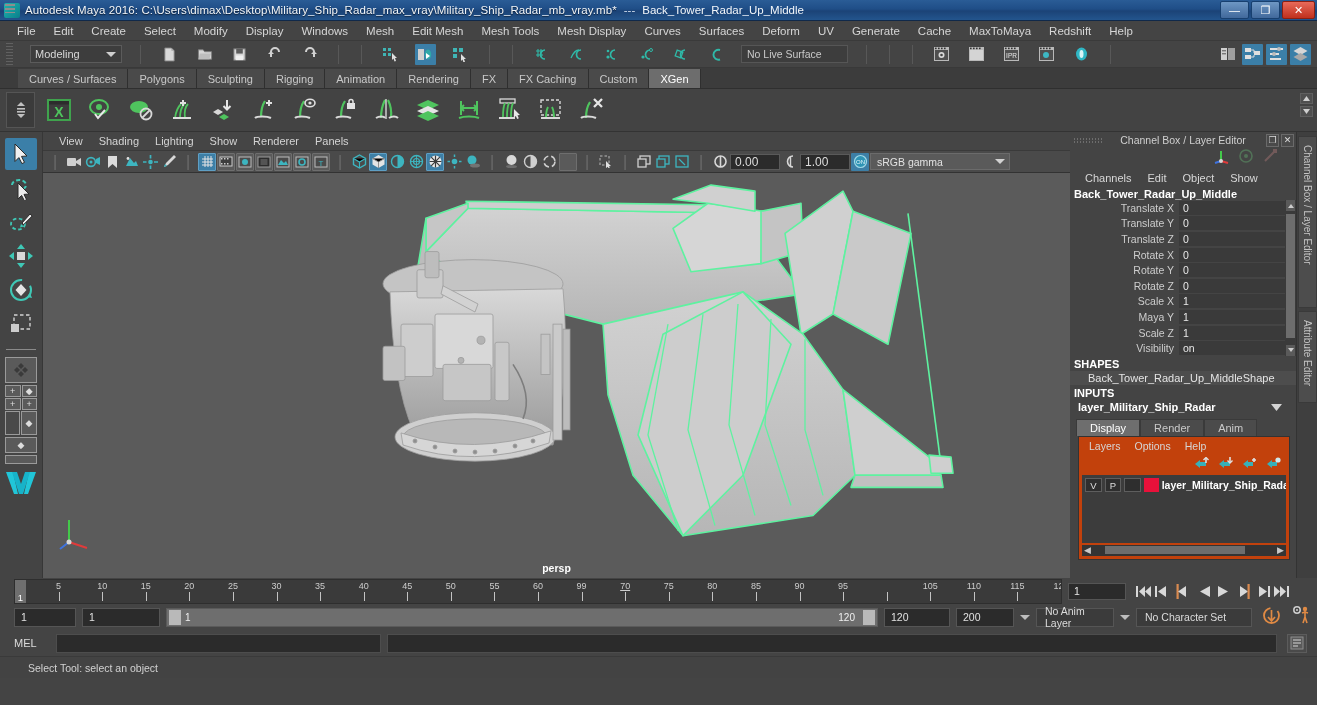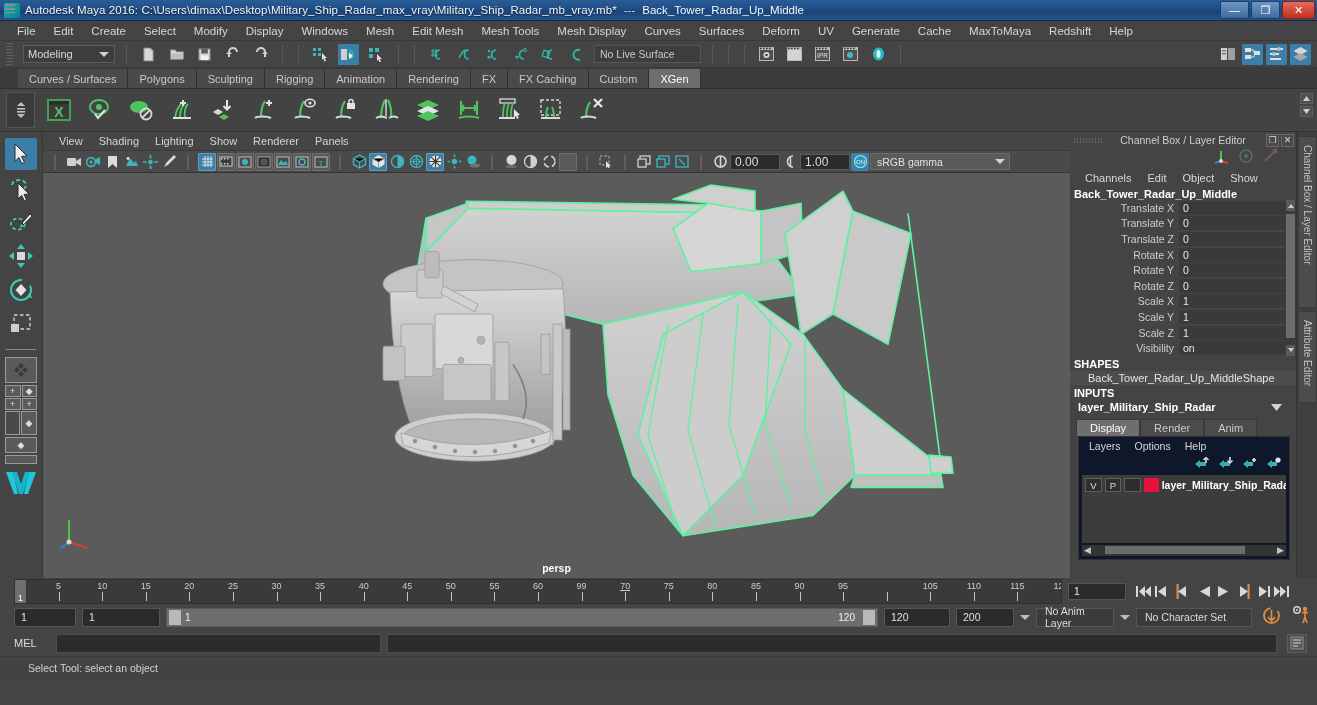--- a/index.html
+++ b/index.html
@@ -46,21 +46,21 @@
     height: 20px; background: #444444; display: flex; align-items: center;
     padding-left: 8px; border-bottom: 1px solid #3a3a3a;
   }
   .menubar .mi {
     color: #d6d6d6; font-size: 11.5px; padding: 2px 9px; white-space: nowrap; cursor: default;
   }
 
   
   .statusline {
     height: 27px; background: #444444; display: flex; align-items: center;
-    padding-left: 6px; gap: 7px; border-bottom: 1px solid #393939;
+    padding-left: 6px; gap: 14px; border-bottom: 1px solid #393939;
     position: relative;
   }
   .grip { width: 7px; height: 22px; background:
       repeating-linear-gradient(to bottom, #6a6a6a 0 1px, transparent 1px 3px);
       opacity:.75; margin-right:3px; }
   .mode-select {
     width: 92px; height: 18px; background: #3d3d3d; border: 1px solid #5b5b5b;
     color: #d8d8d8; font-size: 11px; display: flex; align-items: center;
     padding: 0 4px; position: relative;
   }
@@ -184,21 +184,21 @@
   .cb-up,.cb-dn{position:absolute;right:1px;width:9px;height:11px;background:#5a5a5a;display:flex;align-items:center;justify-content:center;}
   .sect-head { font-size:11px; color:#ffffff; font-weight:bold; padding:2px 0 1px 4px;}
   .sect-item { font-size:11px; color:#e4e4e4; padding:1px 0 1px 18px; background:#4d4d4d;}
   .inputs-row { font-size:11px; color:#ffffff; font-weight:bold; padding:1px 0 1px 8px;
                 display:flex; align-items:center; justify-content:space-between;}
 
   .layer-tabs { height: 19px; display:flex; align-items:flex-end; padding-left:6px; margin-top:3px;}
   .ltab { font-size:11px; color:#c9c9c9; background:#4b4b4b; padding:2px 13px; border:1px solid #3a3a3a;
           border-bottom:none; }
   .ltab.active { background:#6e6e6e; color:#fff; }
-  .layer-body { margin:0 6px 16px 8px; border:1px solid #333; background:#0f172a; height: 124px;
+  .layer-body { margin:0 6px 16px 8px; border:1px solid #333; background:#c2410c; height: 124px;
                 display:flex; flex-direction:column; }
   .layer-menubar { height:18px; display:flex; align-items:center; gap:2px; padding-left:4px;}
   .layer-menubar .mi{ color:#d6d6d6; font-size:10.5px; padding:1px 6px;}
   .layer-icons { height:18px; display:flex; align-items:center; justify-content:flex-end; gap:9px; padding-right:8px;}
   .layer-list { flex:1; background:#3c3c3c; margin:2px 3px; padding-top:2px; }
   .layer-item { display:flex; align-items:center; gap:3px; padding-left:3px; height:17px;}
   .lbtn { width:17px;height:14px;background:#2e2e2e;border:1px solid #5e5e5e;color:#ddd;
           font-size:9.5px;display:flex;align-items:center;justify-content:center;}
   .lswatch { width:15px;height:14px;background:#e8113a; }
   .lname { font-size:10.5px; color:#ffffff; font-weight:bold; white-space:nowrap; overflow:hidden; }
@@ -1104,21 +1104,21 @@
             </div>
             <div class="chan-row">
               <div class="chan-label">Rotate Z</div>
               <div class="chan-val">0</div>
             </div>
             <div class="chan-row">
               <div class="chan-label">Scale X</div>
               <div class="chan-val">1</div>
             </div>
             <div class="chan-row">
-              <div class="chan-label">Scale Y</div>
+              <div class="chan-label">Maya Y</div>
               <div class="chan-val">1</div>
             </div>
             <div class="chan-row">
               <div class="chan-label">Scale Z</div>
               <div class="chan-val">1</div>
             </div>
             <div class="chan-row">
               <div class="chan-label">Visibility</div>
               <div class="chan-val">on</div>
             </div>

